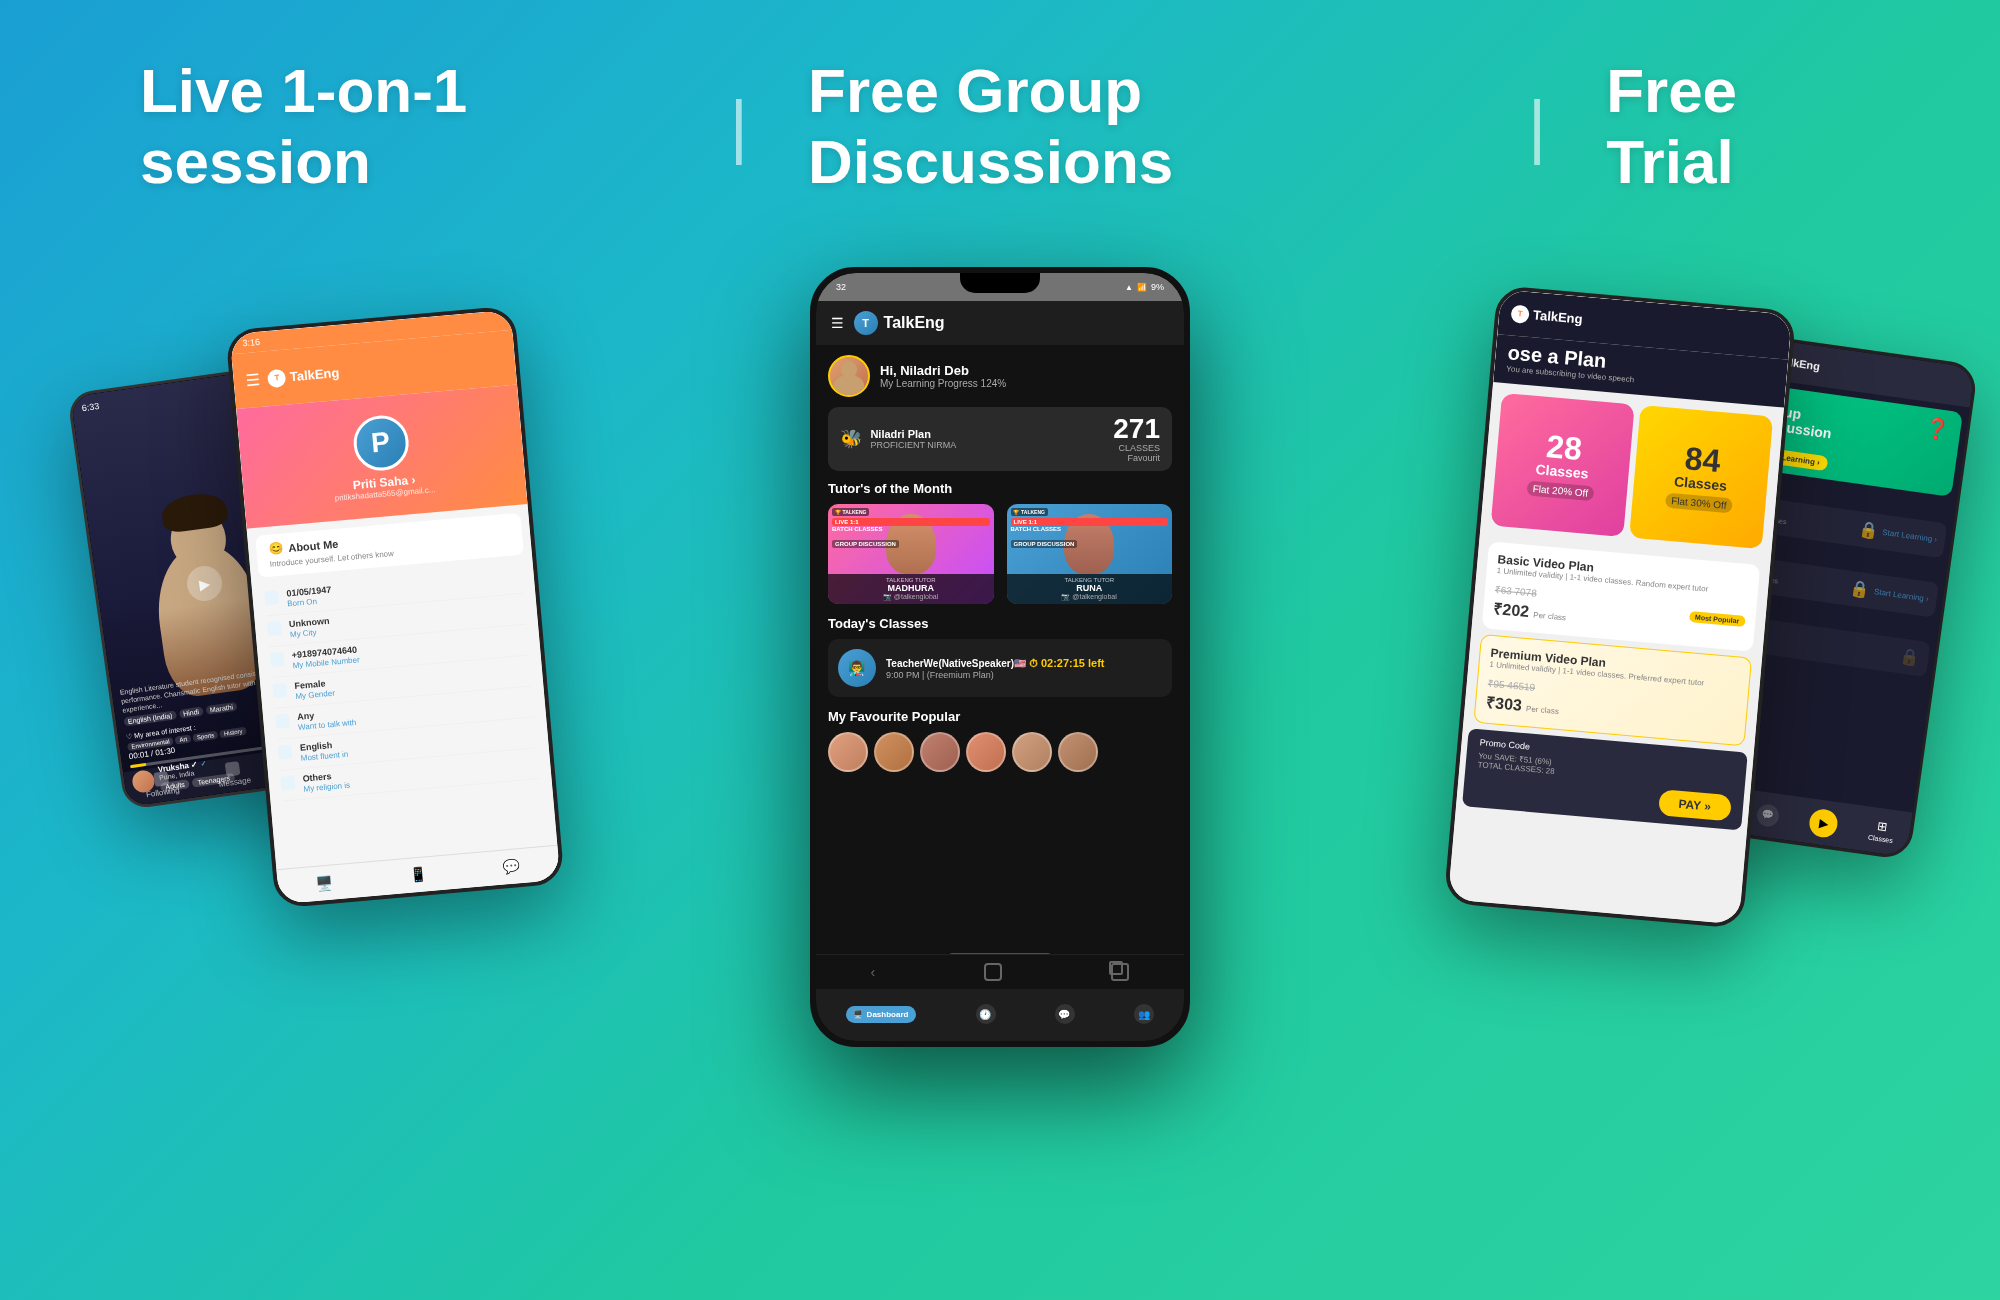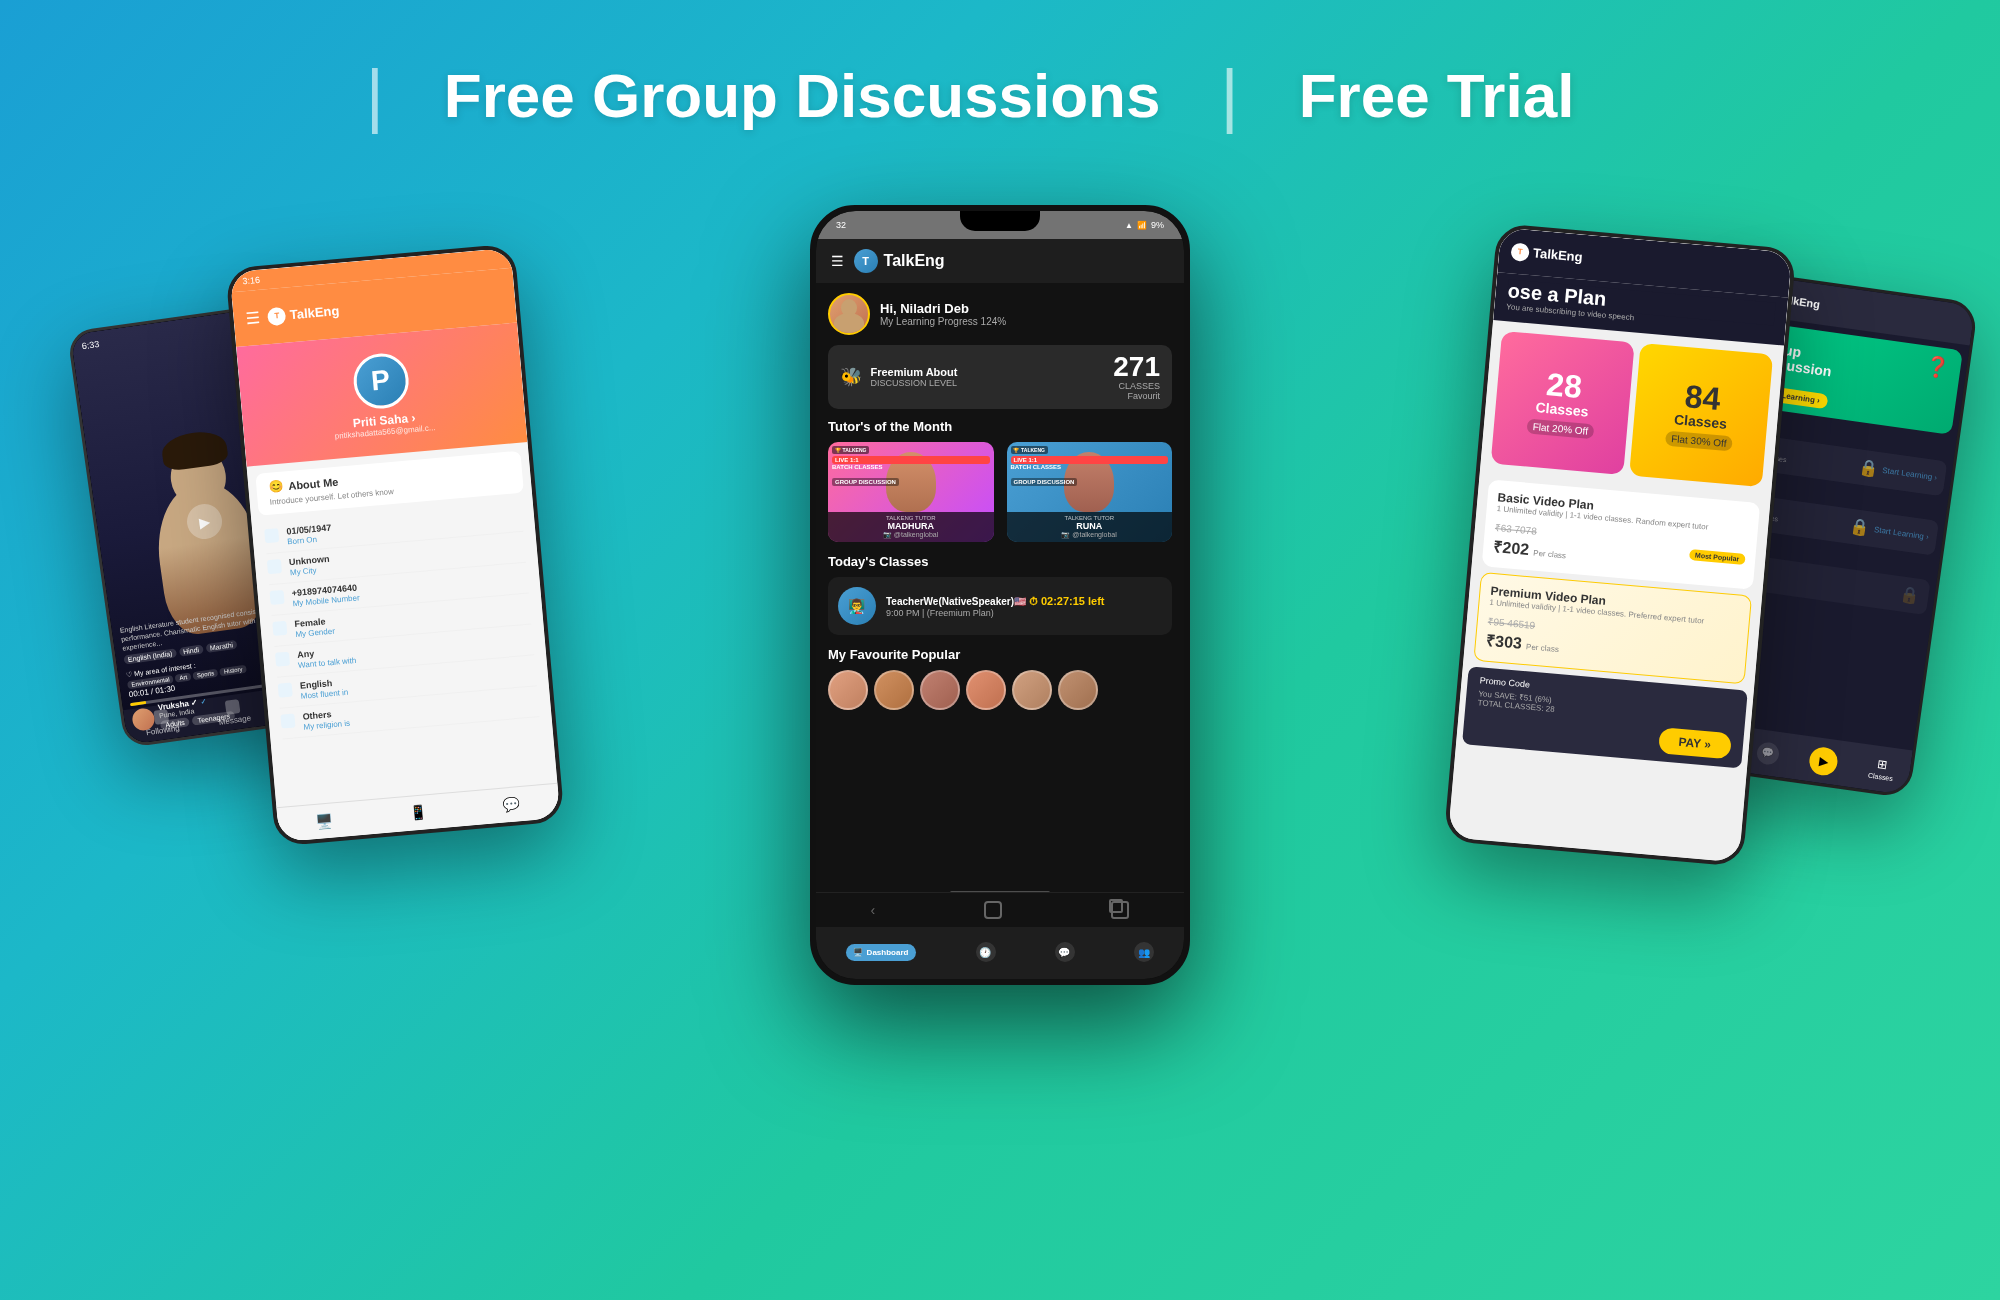--- a/index.html
+++ b/index.html
@@ -1007,20 +1007,21 @@
       color: white;
       font-weight: bold;
     }
   </style>
 </head>
 <body>
 
 <div class="background">
 
   <div class="header">
+    <div class="header-item">Live 1-on-1 session</div>
     <div class="header-divider">|</div>
     <div class="header-item">Free Group Discussions</div>
     <div class="header-divider">|</div>
     <div class="header-item">Free Trial</div>
   </div>
 
   <div class="phones-container">
 
     <div class="phone phone-far-left">
       <div class="screen">
@@ -1219,22 +1220,22 @@
             <div class="greeting-text">
               <h3>Hi, Niladri Deb</h3>
               <p>My Learning Progress 124%</p>
             </div>
           </div>
 
           <div class="plan-card">
             <div class="plan-left">
               <span class="bee-icon">🐝</span>
               <div>
-                <div class="plan-title">Freemium About</div>
-                <div class="plan-subtitle">DISCUSSION LEVEL</div>
+                <div class="plan-title">Niladri Plan</div>
+                <div class="plan-subtitle">PROFICIENT NIRMA</div>
               </div>
             </div>
             <div class="plan-right">
               <div class="classes-count">271</div>
               <div class="classes-label">
                 <div>CLASSES</div>
                 <div>Favourit</div>
               </div>
             </div>
           </div>

